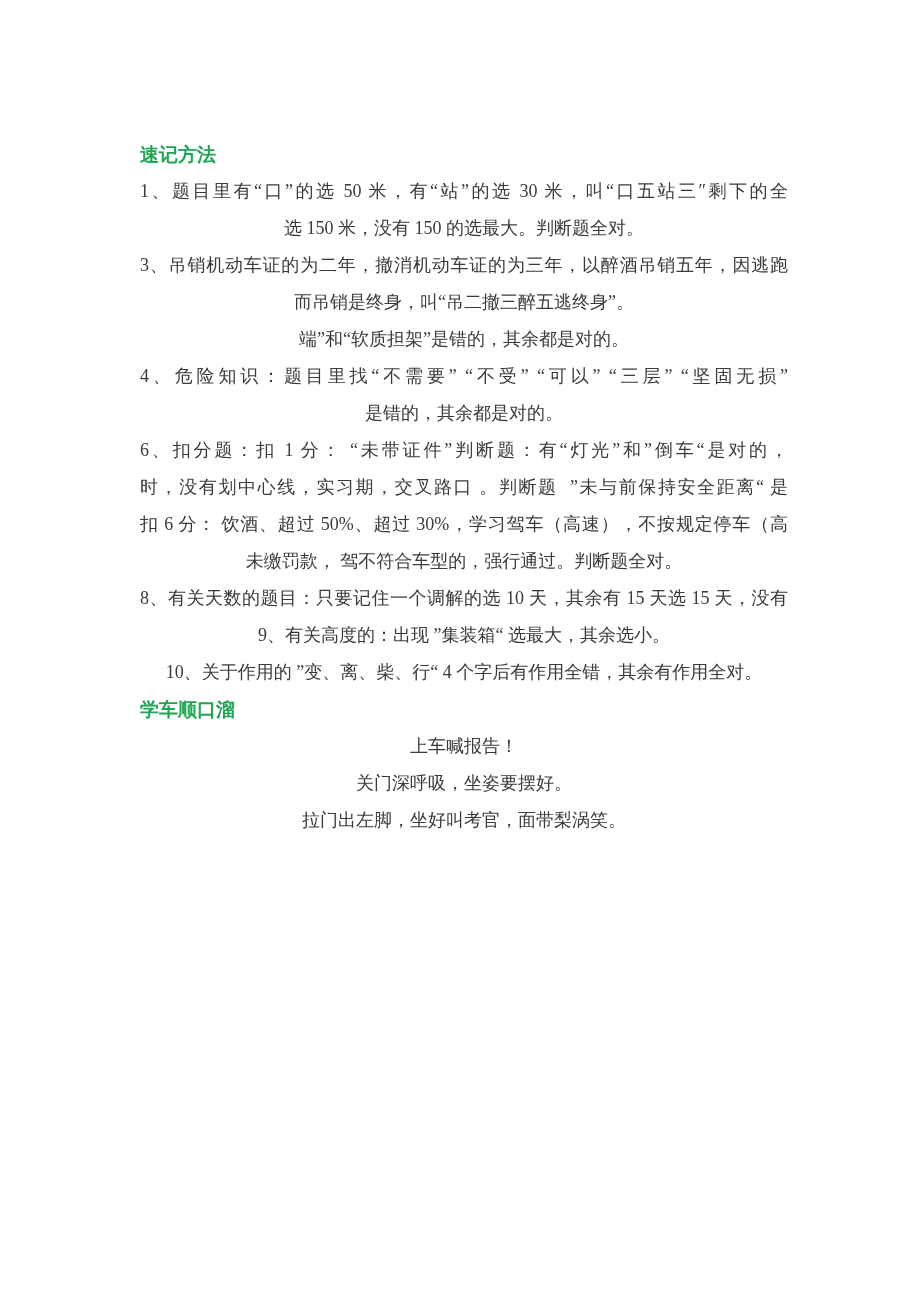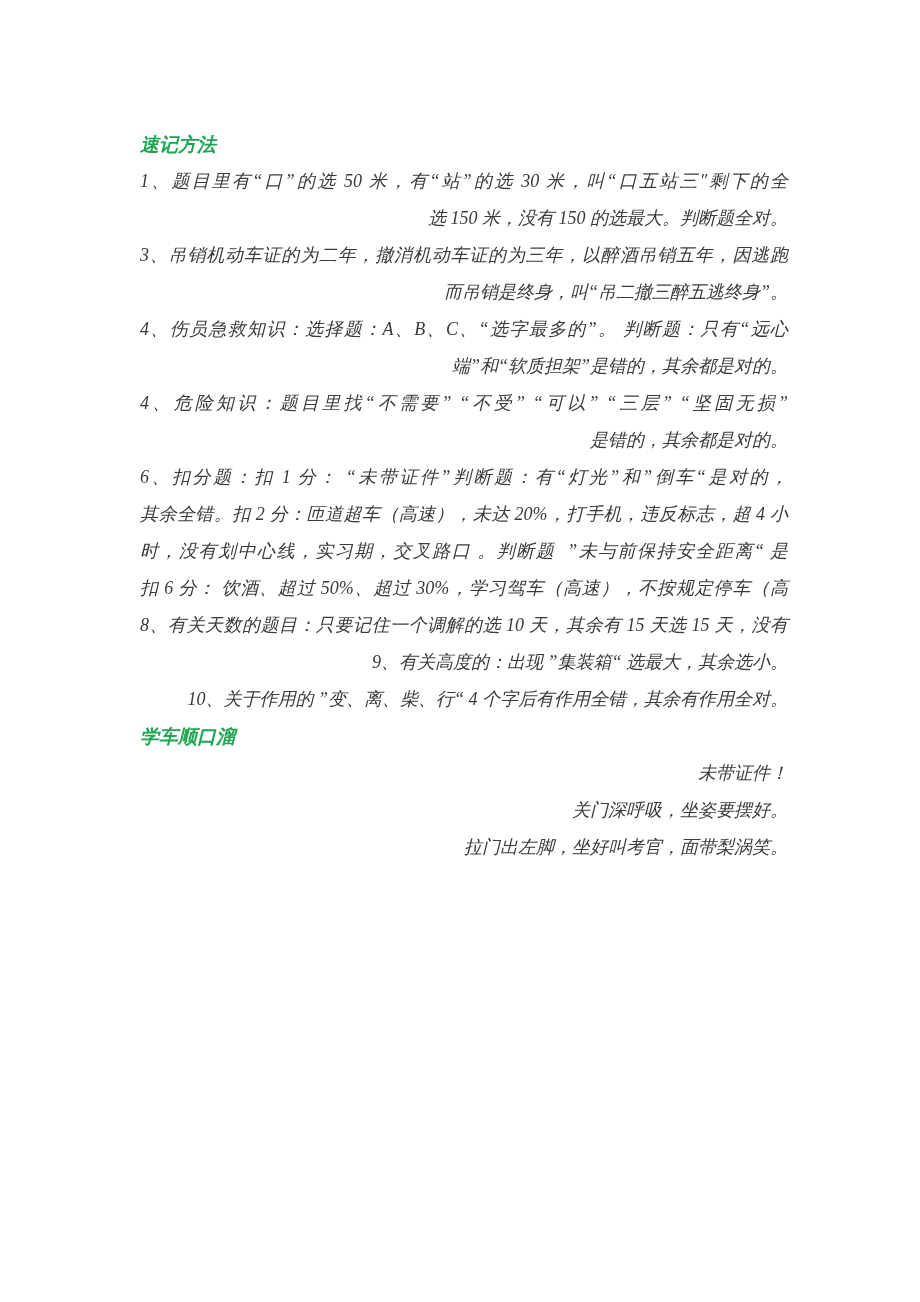--- a/index.html
+++ b/index.html
@@ -11,31 +11,30 @@
     overflow: hidden;
   }
   .page {
     position: absolute;
     inset: 0;
     background: #ffffff;
   }
   .doc-content {
     position: absolute;
     left: 140px;
-    top: 126px;
+    top: 136px;
     width: 648px;
-    font-style: italic;
   }
   .line {
     font-family: "Liberation Serif", "DejaVu Serif", serif;
     font-size: 18px;
     line-height: 37px;
     color: var(--text-color, #3a3a3a);
     white-space: pre-wrap;
-    text-align: right;
+    text-align: center;
   }
   .line.fill {
     text-align: justify;
     text-align-last: justify;
   }
   .heading {
     font-family: "DejaVu Sans", "Liberation Sans", sans-serif;
     font-size: 19px;
     font-weight: bold;
     line-height: 37px;
@@ -50,45 +49,44 @@
       <div class="heading">速记方法</div>
       <div>
         <div class="line fill">1、题目里有“口”的选 50 米，有“站”的选 30 米，叫“口五站三″剩下的全</div>
         <div class="line">选 150 米，没有 150 的选最大。判断题全对。</div>
       </div>
       <div>
         <div class="line fill">3、吊销机动车证的为二年，撤消机动车证的为三年，以醉酒吊销五年，因逃跑</div>
         <div class="line">而吊销是终身，叫“吊二撤三醉五逃终身”。</div>
       </div>
       <div>
-        <div class="line fill">4、伤员急救知识：选择题：A、B、C、“选字最多的”。 判断题：只有“远心</div>
         <div class="line">端”和“软质担架”是错的，其余都是对的。</div>
       </div>
       <div>
         <div class="line fill">4、危险知识：题目里找“不需要” “不受” “可以” “三层” “坚固无损”</div>
         <div class="line">是错的，其余都是对的。</div>
       </div>
       <div>
         <div class="line fill">6、扣分题：扣 1 分： “未带证件”判断题：有“灯光”和”倒车“是对的，</div>
-        <div class="line fill">其余全错。扣 2 分：匝道超车（高速），未达 20%，打手机，违反标志，超 4 小</div>
         <div class="line fill">时，没有划中心线，实习期，交叉路口 。判断题  ”未与前保持安全距离“ 是</div>
         <div class="line fill">扣 6 分： 饮酒、超过 50%、超过 30%，学习驾车（高速），不按规定停车（高</div>
+        <div class="line">未缴罚款， 驾不符合车型的，强行通过。判断题全对。</div>
       </div>
       <div>
         <div class="line fill">8、有关天数的题目：只要记住一个调解的选 10 天，其余有 15 天选 15 天，没有</div>
       </div>
       <div>
         <div class="line">9、有关高度的：出现 ”集装箱“ 选最大，其余选小。</div>
       </div>
       <div>
         <div class="line">10、关于作用的 ”变、离、柴、行“ 4 个字后有作用全错，其余有作用全对。</div>
       </div>
       <div class="heading">学车顺口溜</div>
       <div>
-        <div class="line">未带证件！</div>
+        <div class="line">上车喊报告！</div>
       </div>
       <div>
         <div class="line">关门深呼吸，坐姿要摆好。</div>
       </div>
       <div>
         <div class="line">拉门出左脚，坐好叫考官，面带梨涡笑。</div>
       </div>
     </div>
 </div>
 

